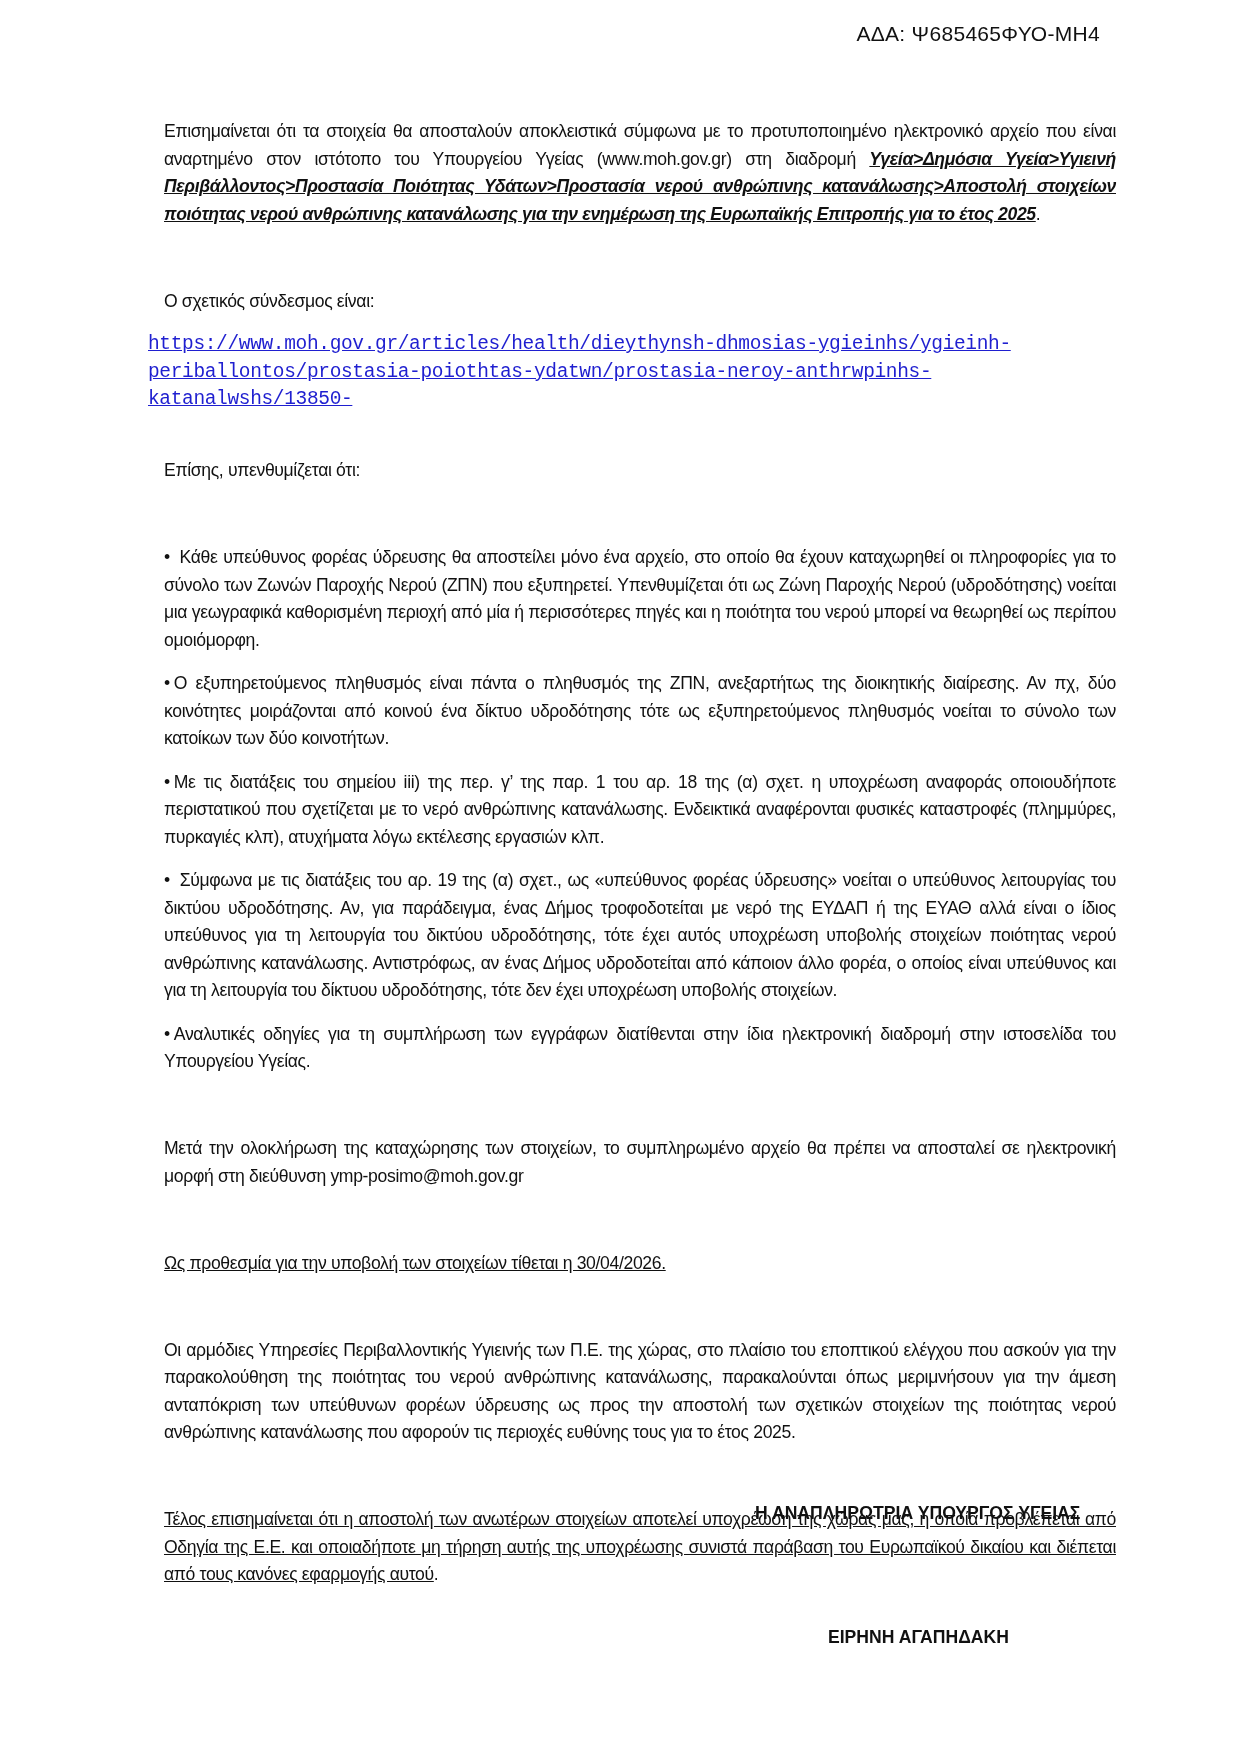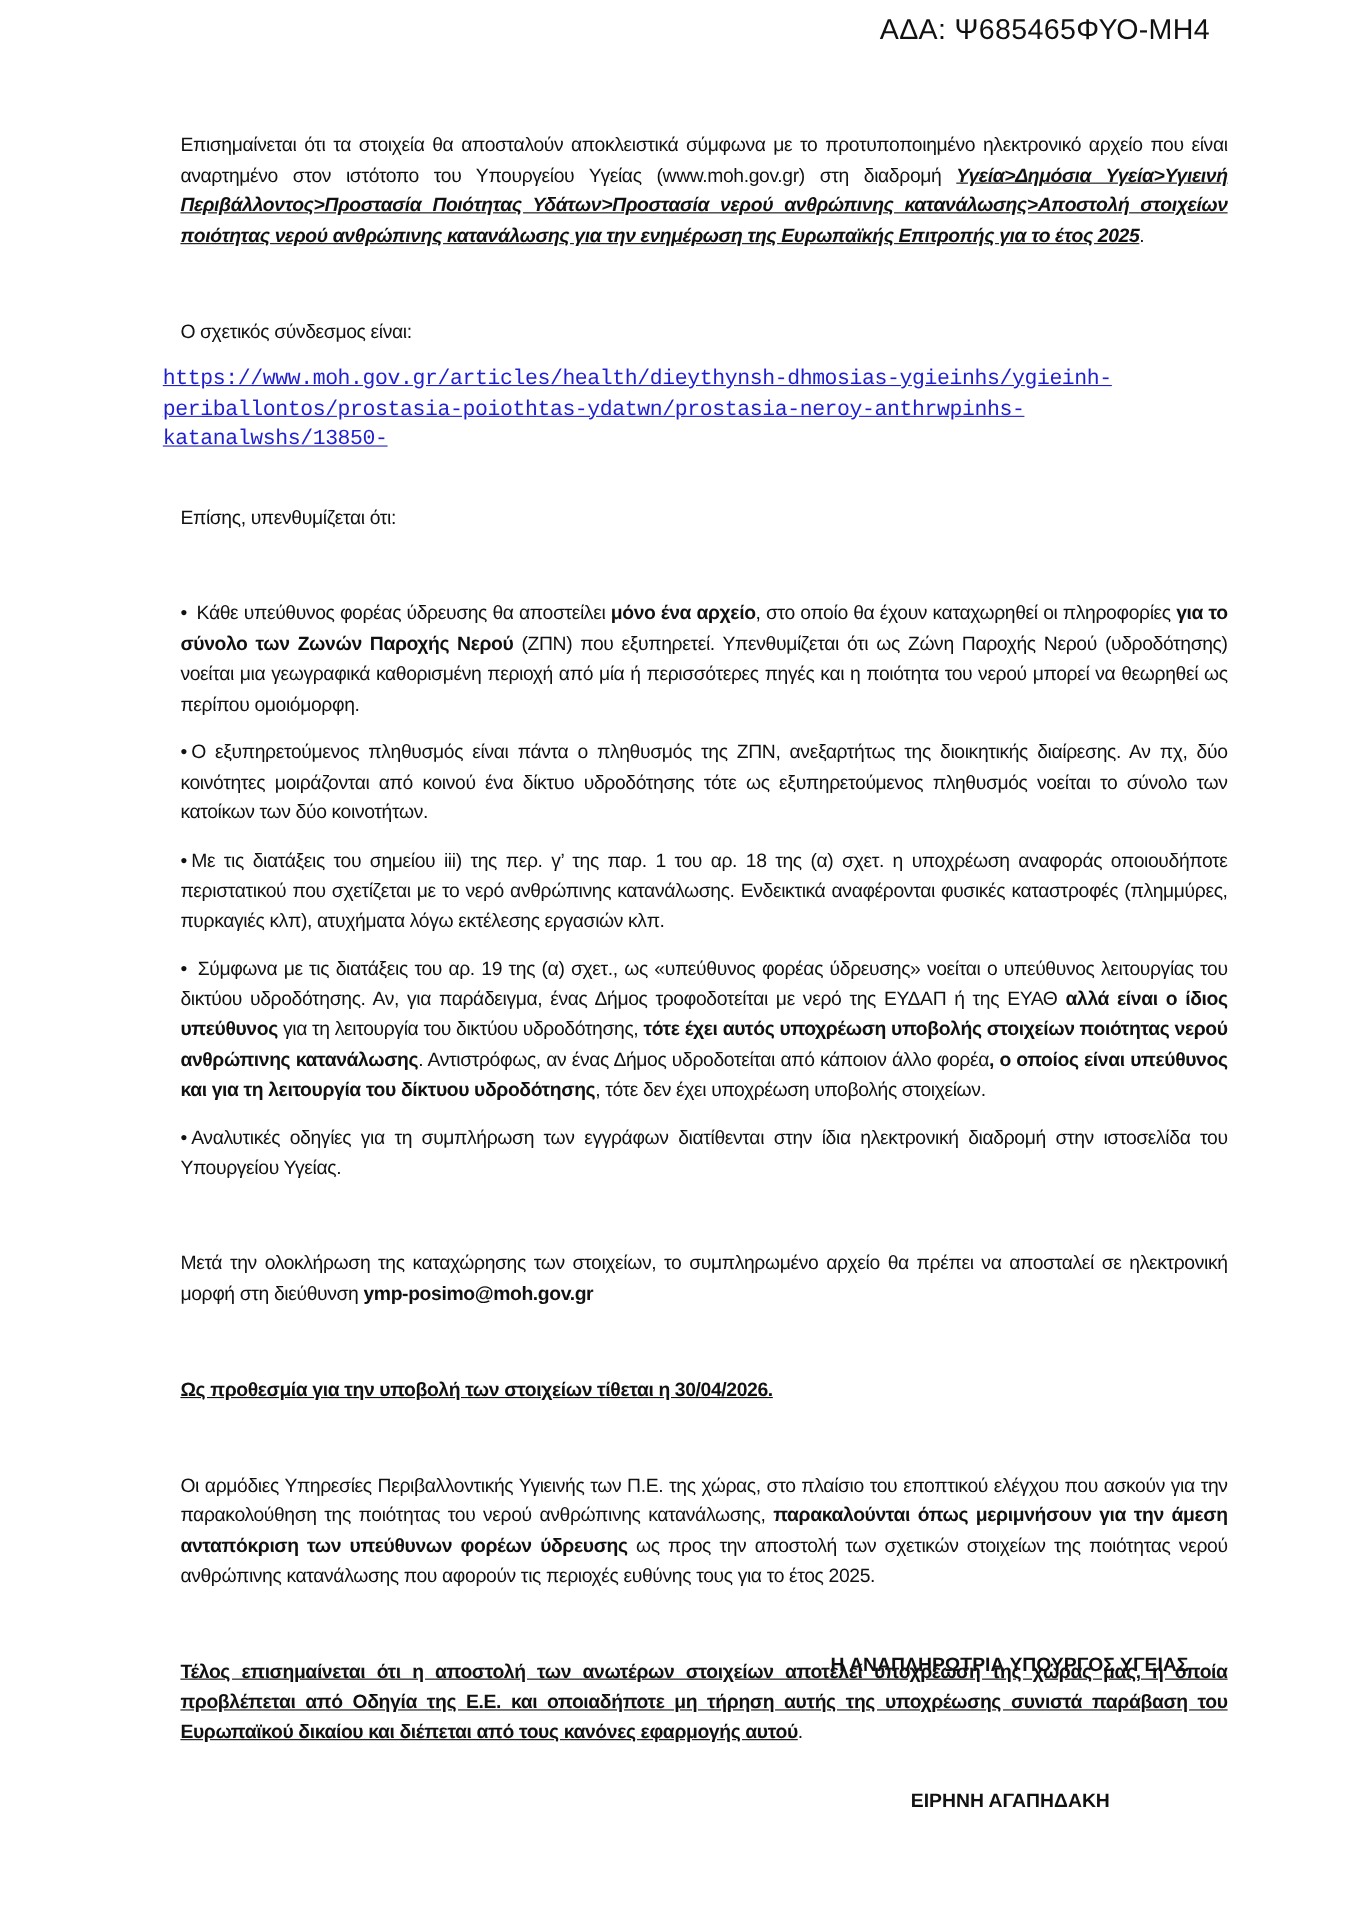--- a/index.html
+++ b/index.html
@@ -1,22 +1,22 @@
 <!DOCTYPE html>
 <html><head>
 <meta charset="utf-8">
 <style>
   html, body { margin: 0; padding: 0; background: #ffffff; }
   body { width: 1240px; height: 1754px; position: relative; color: #111; font-family: "Liberation Sans", sans-serif; overflow: hidden; }
-  .ada { position: absolute; top: 11px; right: 140px; font-size: 26px; font-family: "Liberation Sans", sans-serif; letter-spacing: 0.3px; }
+  .ada { position: absolute; top: 22px; right: 140px; font-size: 21px; font-family: "Liberation Sans", sans-serif; letter-spacing: 0.3px; }
   .page { position: absolute; left: 148px; top: 102px; width: 984px; font-family: "Liberation Sans Narrow", "Liberation Sans", sans-serif; font-size: 17.6px; line-height: 27.5px; }
   p { margin: 16px; text-align: justify; }
   .gap { height: 27.5px; }
   .bu { font-weight: bold; font-style: italic; text-decoration: underline; }
-  .b { font-weight: bold; }
+  .b { font-weight: normal; }
   .u { text-decoration: underline; }
   a.link { color: #1a0dab; color: #1f1fd0; text-decoration: underline; font-family: Liberation Mono, monospace; font-size: 19.5px; display: block; line-height: 27.5px; }
   .bullet::before { content: "\2022"; margin-right: 4px; }
   .sig1 { position: absolute; top: 1503px; left: 755px; font-weight: bold; font-size: 17.6px; }
   .sig2 { position: absolute; top: 1595px; left: 828px; font-weight: bold; font-size: 17.6px; margin-top: 32px; }
   .narrow { letter-spacing: -0.35px; }
 </style>
 </head>
 <body>
 

